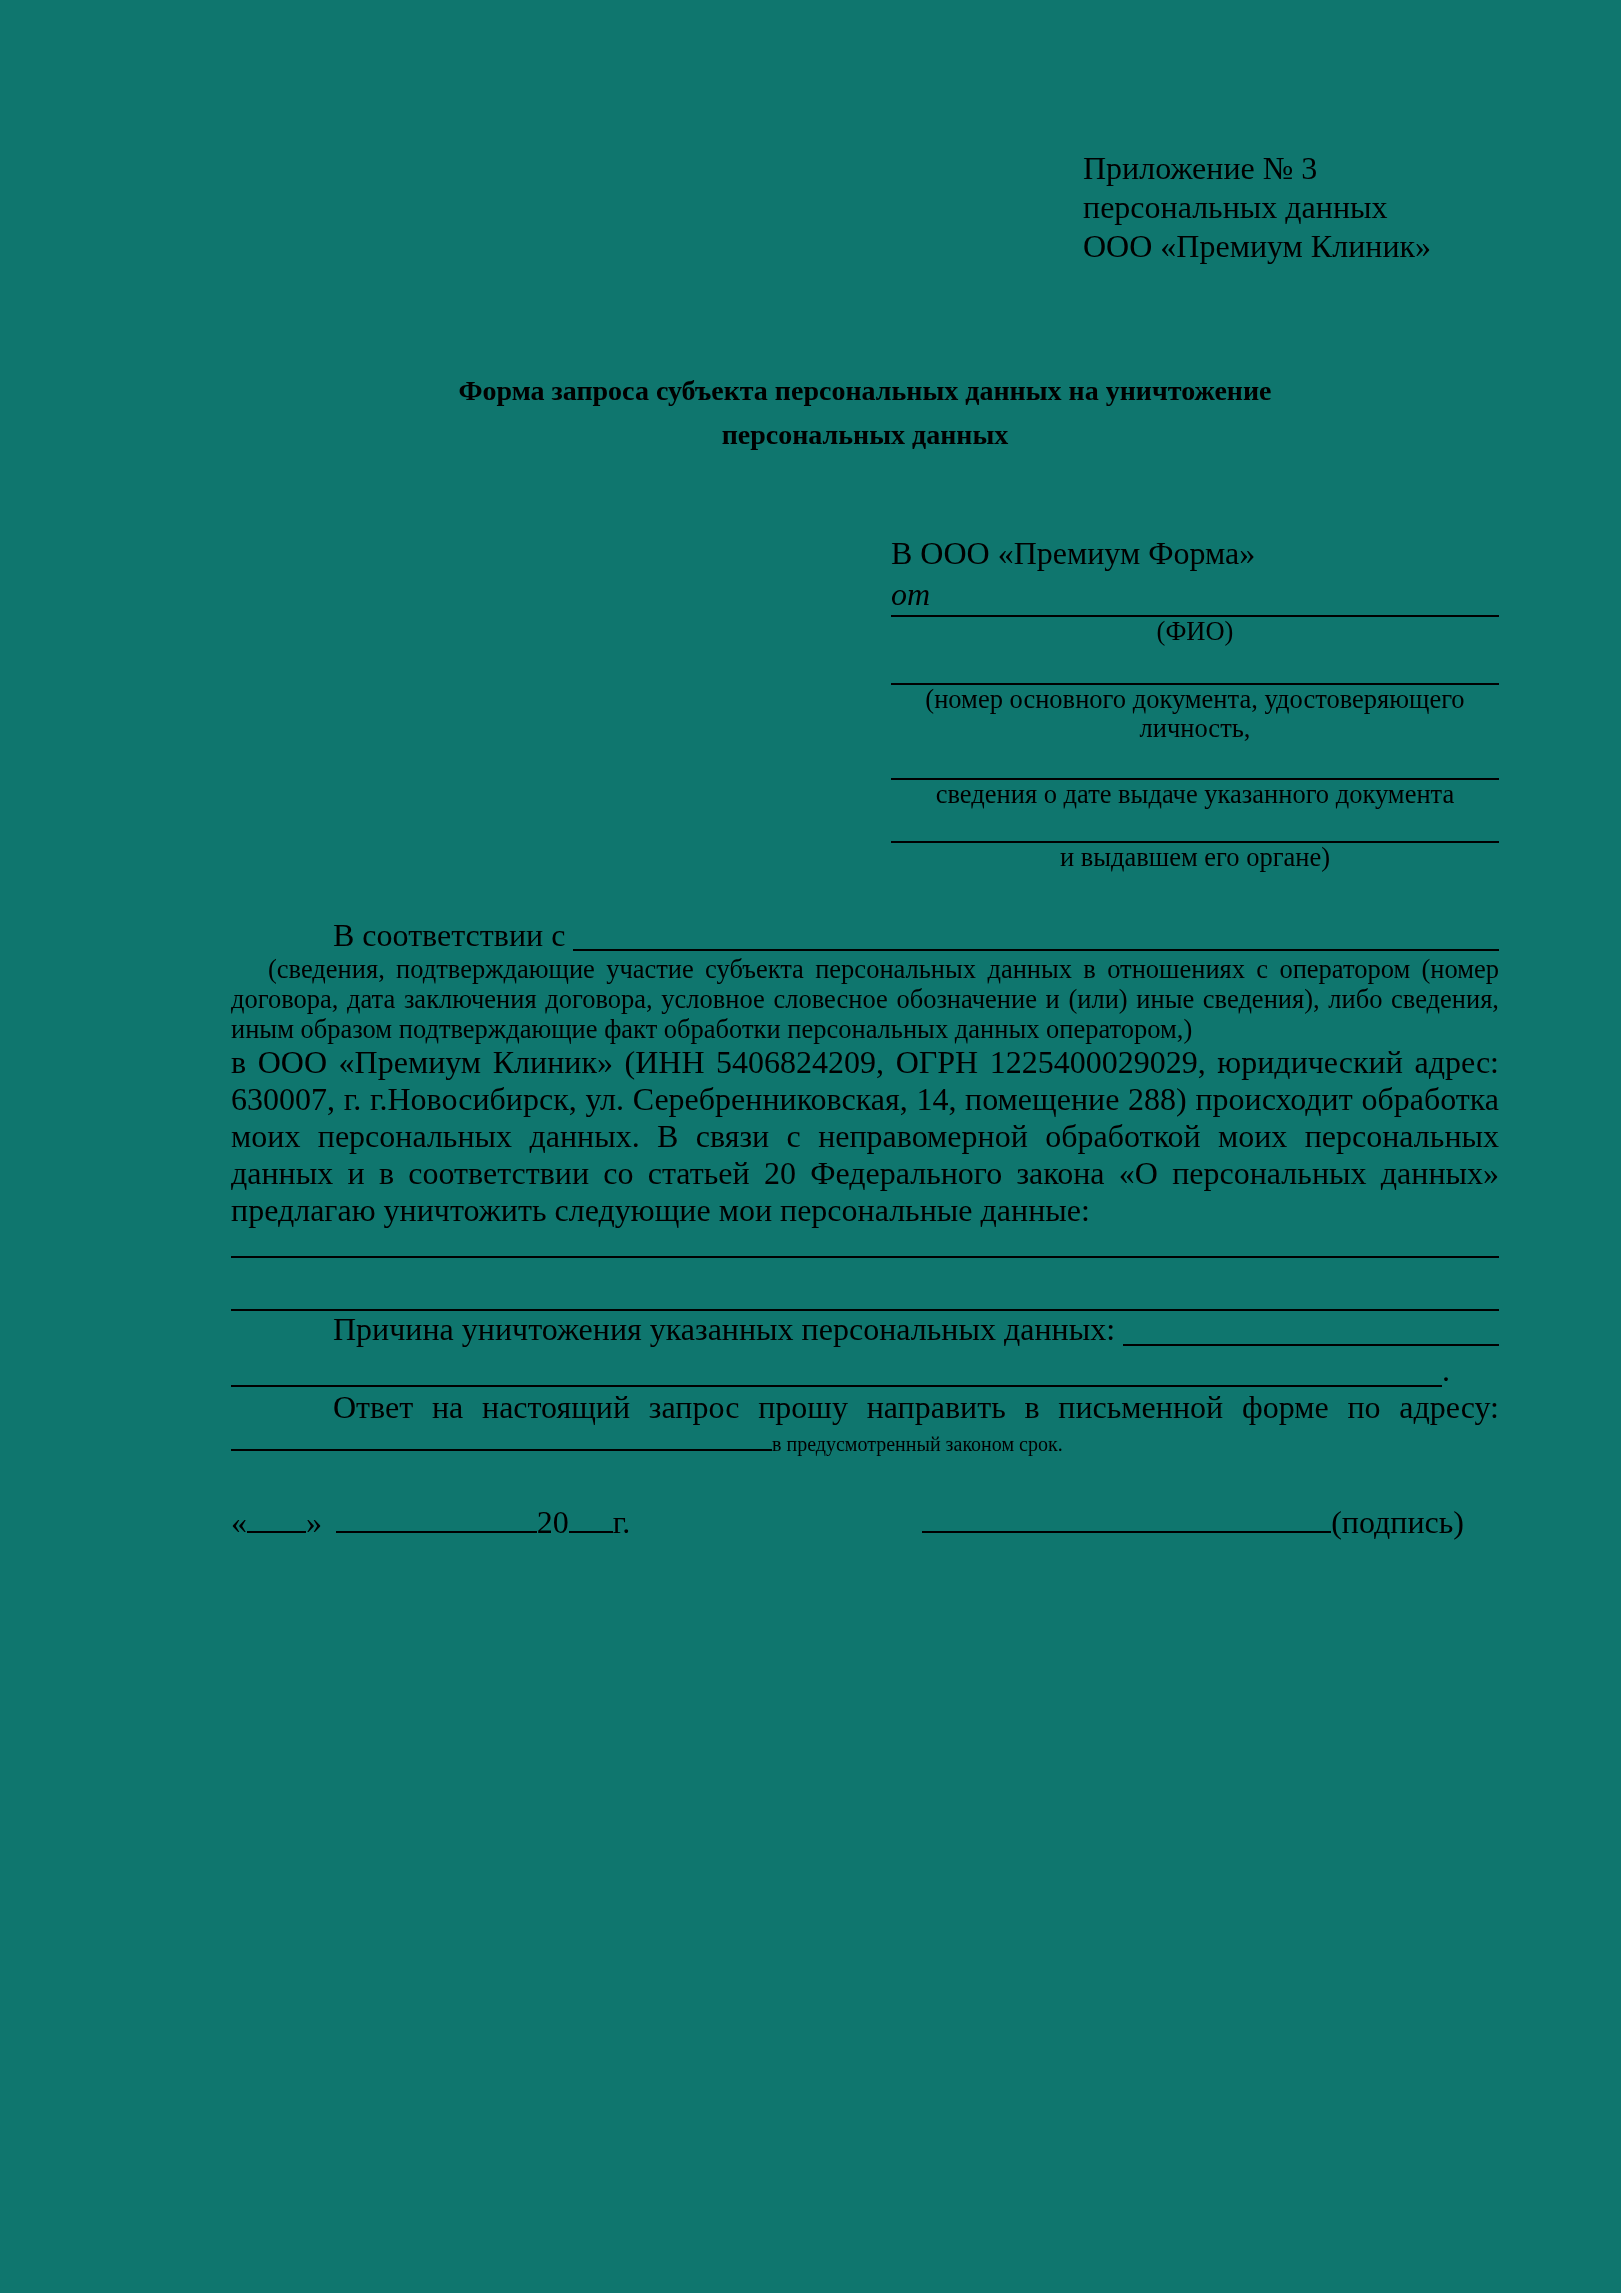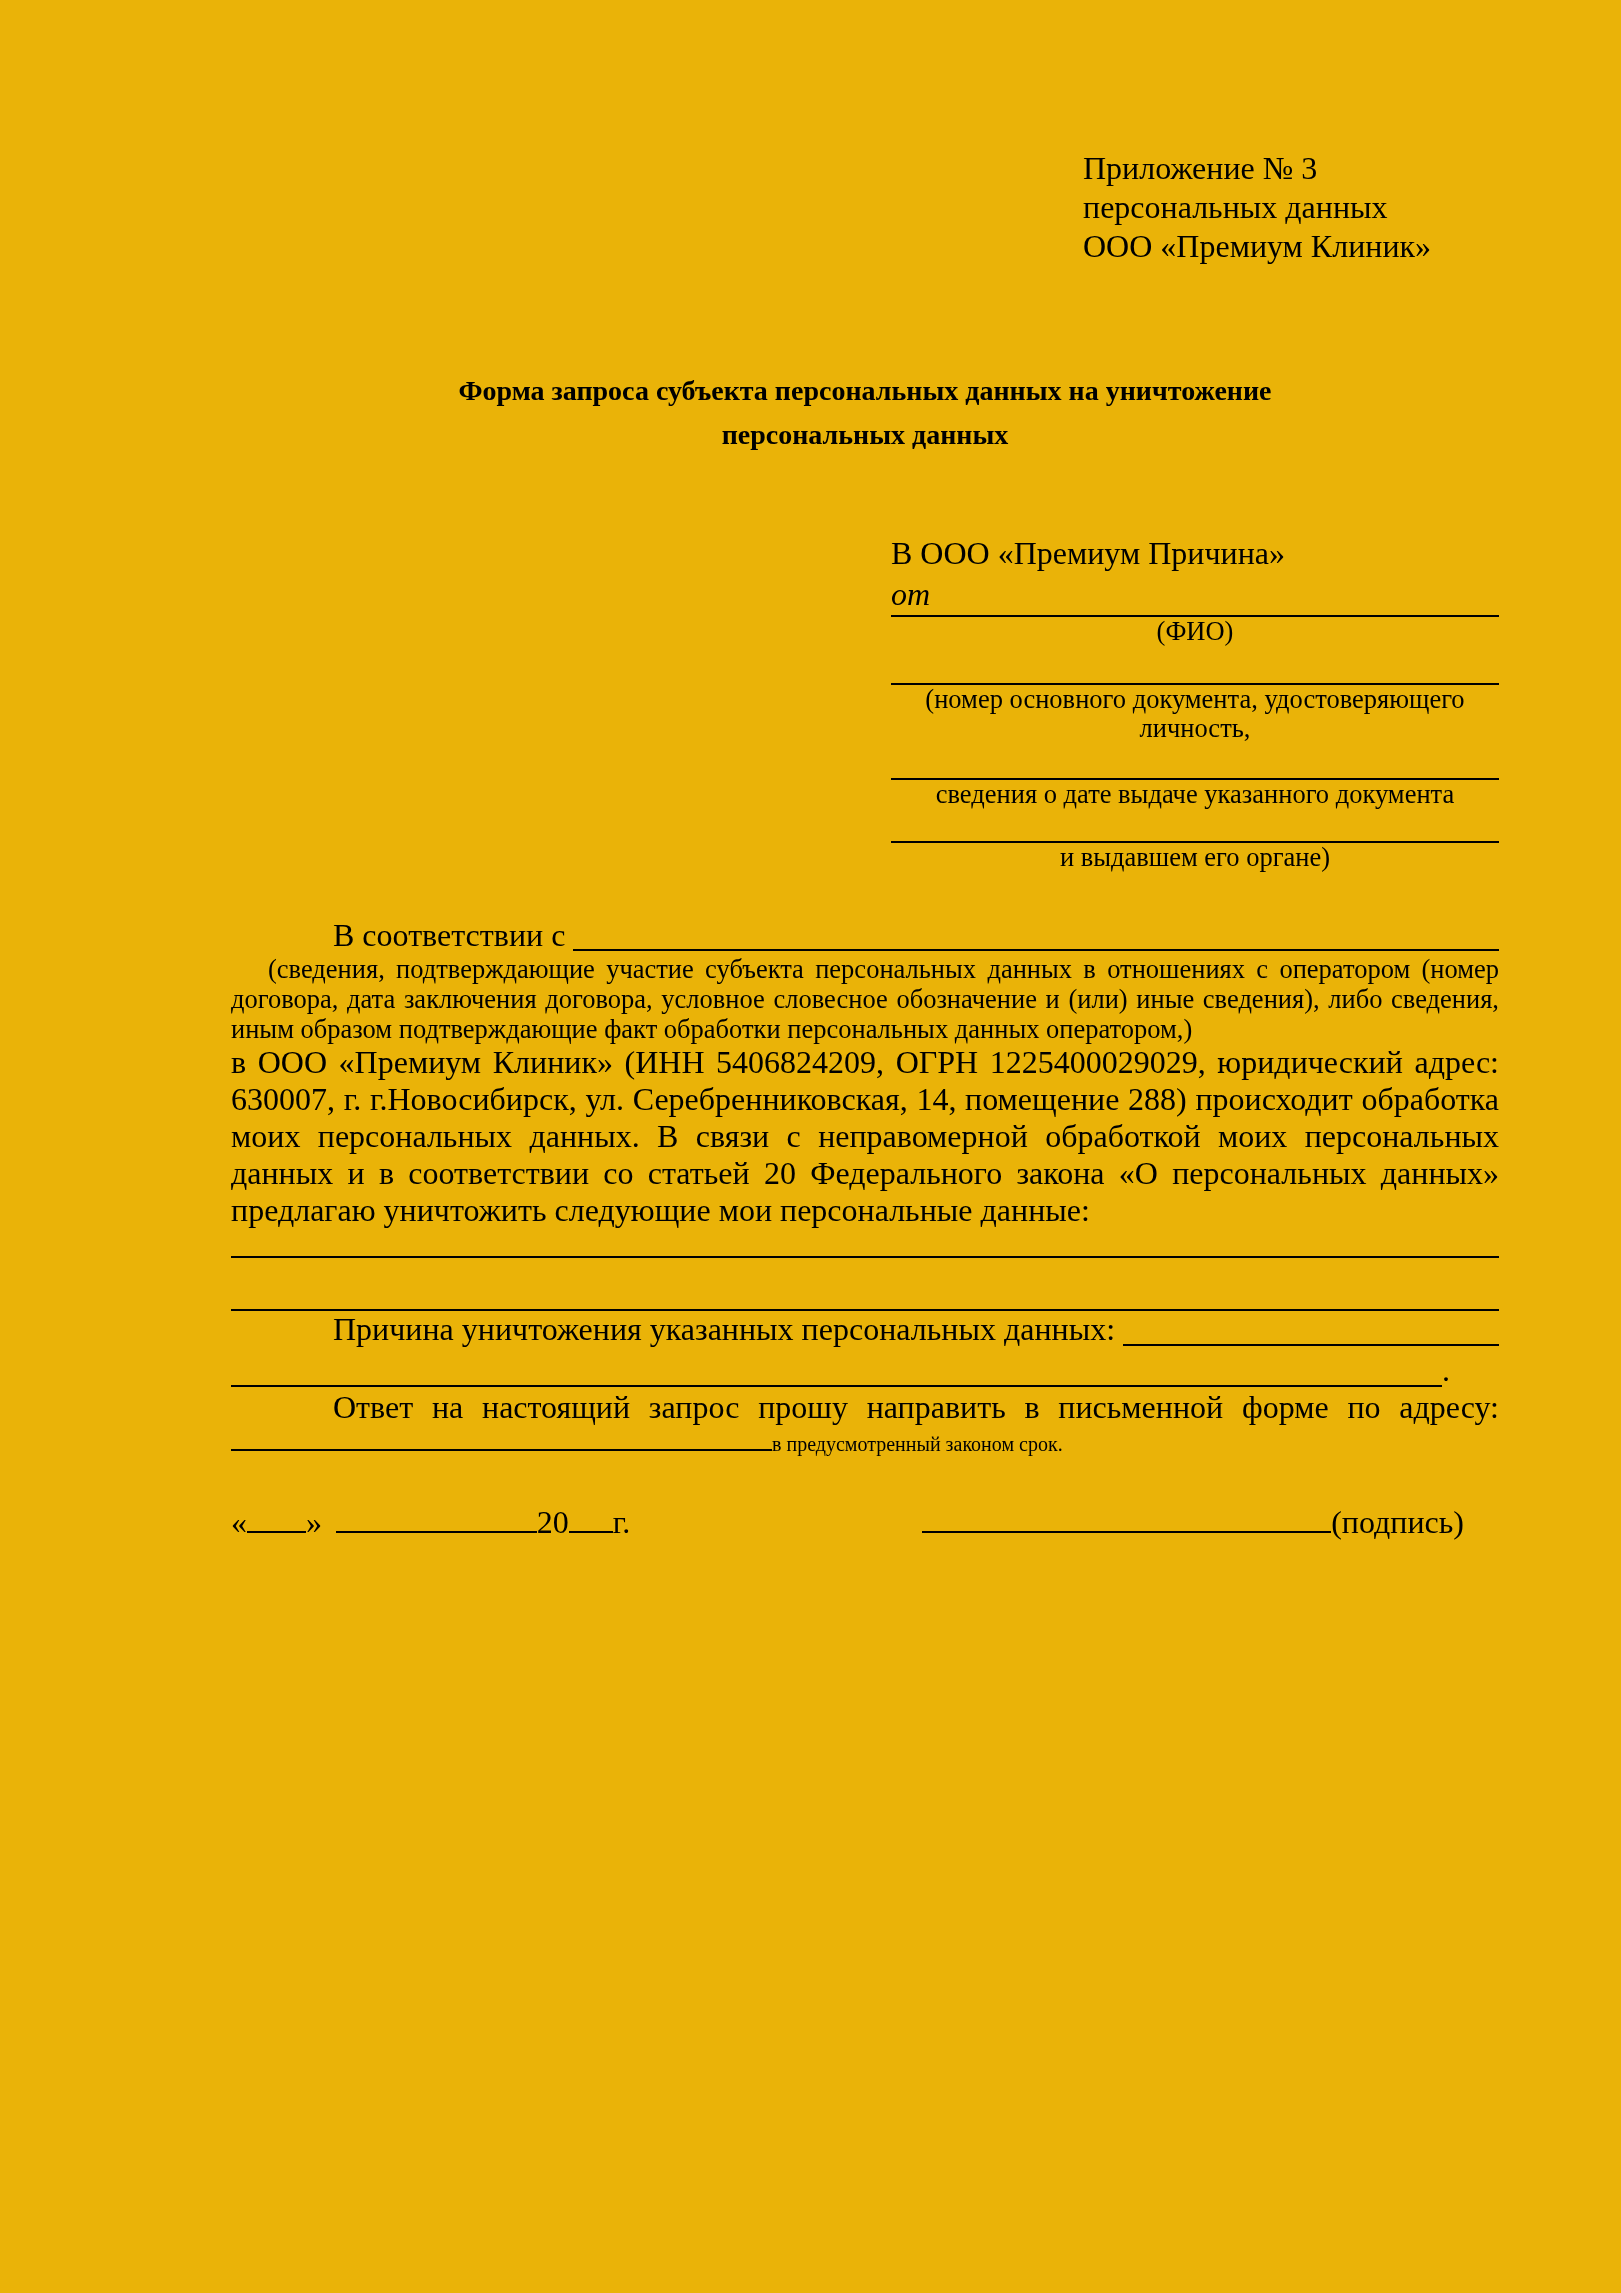--- a/index.html
+++ b/index.html
@@ -1,20 +1,20 @@
 <!DOCTYPE html>
 <html><head>
 <meta charset="utf-8">
 <style>
   html, body { margin: 0; padding: 0; background: #ffffff; }
   .page {
     position: relative;
     width: 1621px;
     height: 2294px;
-    background: #eab308;
+    background: #0f766e;
     color: #000000;
     font-family: "Liberation Serif", "DejaVu Serif", serif;
     box-sizing: border-box;
     padding: 149px 122px 8px 231px;
     overflow: hidden;
   }
   
   .hdr {
     margin-left: 852px;
     font-size: 32px;
@@ -141,21 +141,21 @@
     <div>персональных данных</div>
     <div>ООО «Премиум Клиник»</div>
   </div>
 
   <div class="title">
     <div>Форма запроса субъекта персональных данных на уничтожение</div>
     <div>персональных данных</div>
   </div>
 
   <div class="addr">
-    <div class="to-row">В ООО «Премиум Причина»</div>
+    <div class="to-row">В ООО «Премиум Форма»</div>
     <div class="from-row">от</div>
     <div class="cap">(ФИО)</div>
     <div class="blankrow b2"></div>
     <div class="cap">(номер основного документа, удостоверяющего личность,</div>
     <div class="blankrow b3"></div>
     <div class="cap">сведения о дате выдаче указанного документа</div>
     <div class="blankrow b4"></div>
     <div class="cap">и выдавшем его органе)</div>
   </div>
 

